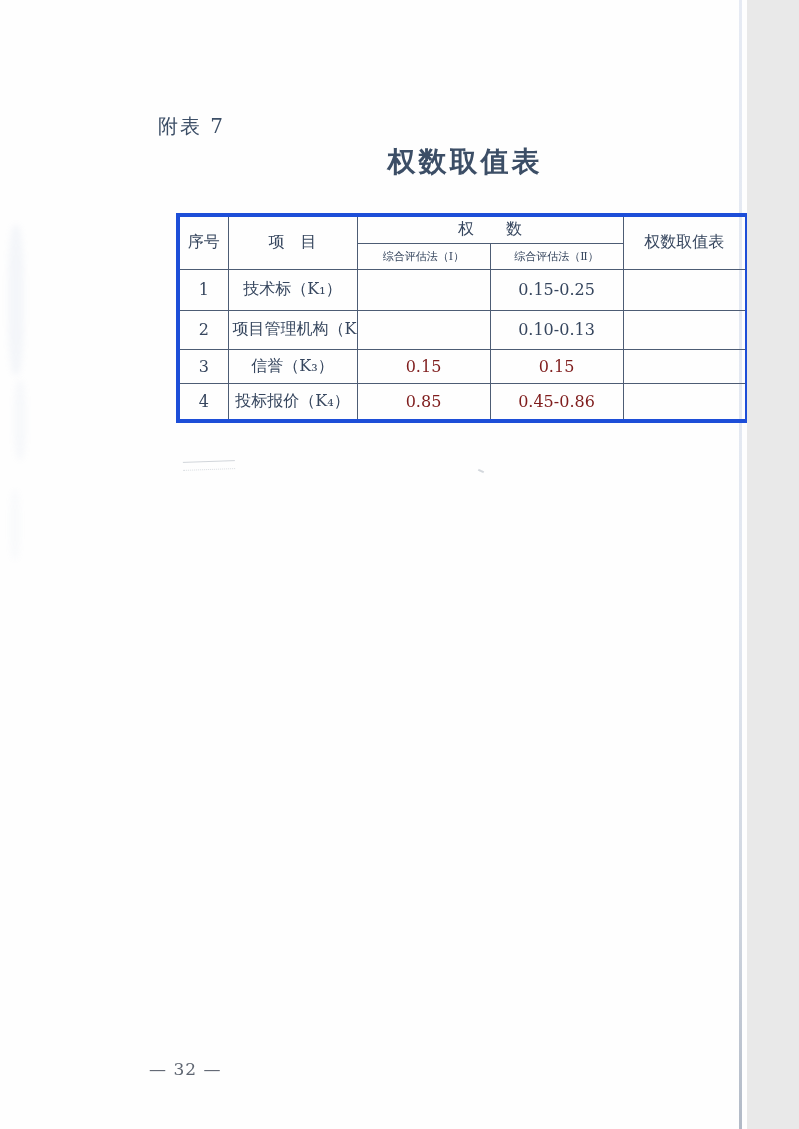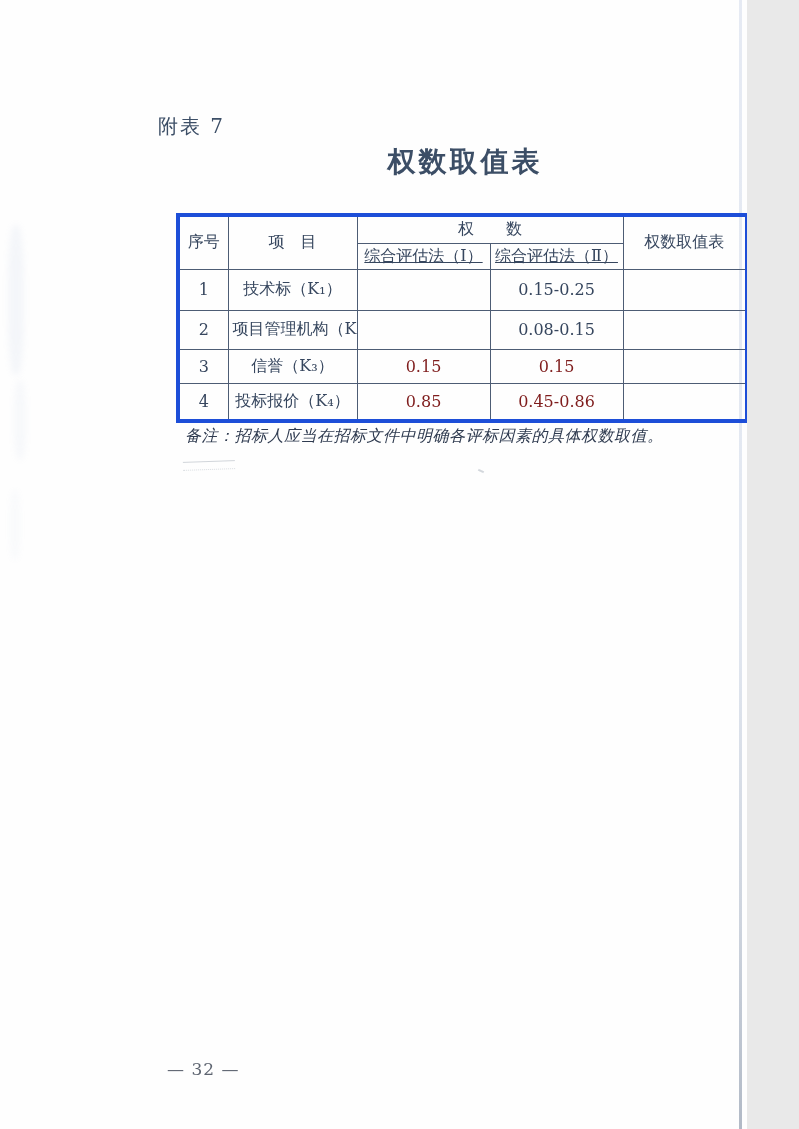--- a/index.html
+++ b/index.html
@@ -61,29 +61,29 @@
   }
   table.weights{border:4px solid #1d4ed8;}
   tr.hrow1{height:28px;}
   tr.hrow2{height:26px;}
   tr.drow1{height:41px;}
   tr.drow2{height:39px;}
   tr.drow3{height:34px;}
   tr.drow4{height:38px;}
   td.item-cell{text-align:left;padding-left:10px;}
   td.num-bold{font-weight:bold;color:#7f1d1d;}
-  th.subhead{font-size:16px;text-decoration:underline;}
+  th.subhead{font-size:11px;}
 
   .note-line{
     position:absolute;left:185px;top:426px;
     font-style:italic;
     font-size:16px;letter-spacing:.5px;color:#2f3b50;
   }
   .page-number{
-    position:absolute;left:167px;top:1059px;
+    position:absolute;left:149px;top:1059px;
     font-size:17px;color:#5d6470;letter-spacing:1px;
   }
 </style>
 </head>
 <body>
 
 <div class="page">
 
   <div class="edge-line-right"></div>
   <div class="ghost-smudge ghost-a"></div>
@@ -119,37 +119,36 @@
         <td>1</td>
         <td class="item-cell">技术标（K₁）</td>
         <td></td>
         <td>0.15-0.25</td>
         <td></td>
       </tr>
       <tr class="drow2">
         <td>2</td>
         <td class="item-cell">项目管理机构（K₂）</td>
         <td></td>
-        <td>0.08-0.15</td>
+        <td>0.10-0.13</td>
         <td></td>
       </tr>
       <tr class="drow3">
         <td>3</td>
         <td class="item-cell">信誉（K₃）</td>
         <td class="num-bold">0.15</td>
         <td class="num-bold">0.15</td>
         <td></td>
       </tr>
       <tr class="drow4">
         <td>4</td>
         <td class="item-cell">投标报价（K₄）</td>
         <td class="num-bold">0.85</td>
         <td class="num-bold">0.45-0.86</td>
         <td></td>
       </tr>
     </tbody>
   </table>
 
-  <div class="note-line">备注：招标人应当在招标文件中明确各评标因素的具体权数取值。</div>
 
   <div class="page-number">— 32 —</div>
 
 </div>
 
 </body></html>

